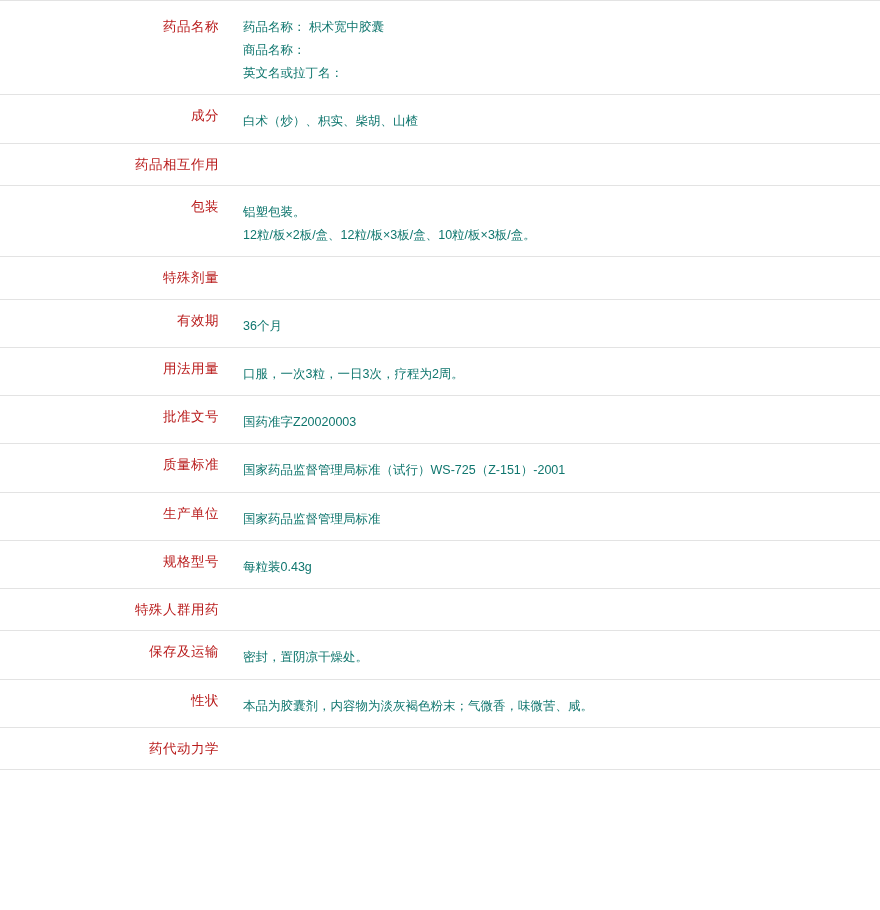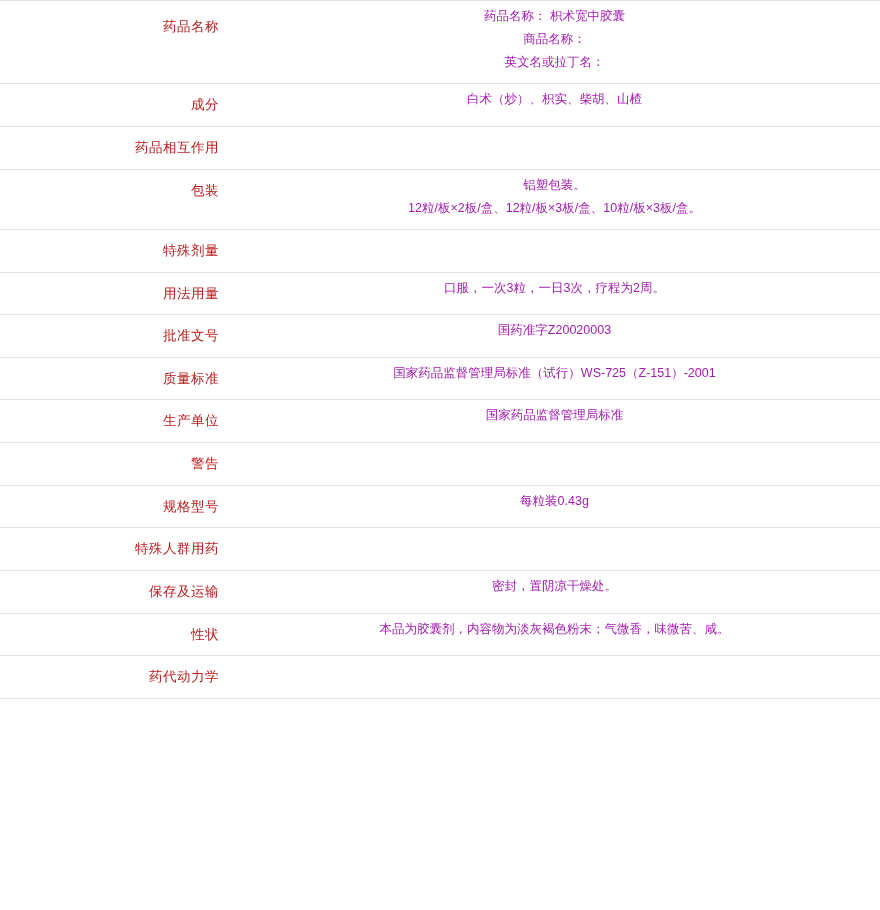--- a/index.html
+++ b/index.html
@@ -33,26 +33,25 @@
     width: 215px;
     text-align: right;
     padding: 9px 12px 9px 4px;
     font-size: 13.5px;
     color: #b91c1c;
     font-weight: normal;
     letter-spacing: 0.5px;
     line-height: 1.75;
   }
   td.value-cell {
-    padding: 4px 14px 9px 12px;
+    padding: 15px 14px 9px 12px;
     font-size: 12.5px;
-    color: #a21caf;
+    color: #0f766e;
     line-height: 1.85;
     word-break: break-all;
-    text-align: center;
   }
   .sub-line {
     display: block;
     white-space: nowrap;
   }
   .empty-val {
     height: 10px;
   }
   .row-name td.label-cell { padding-top: 14px; }
 </style>
@@ -84,20 +83,26 @@
         <td class="value-cell">
           <span class="sub-line">铝塑包装。</span>
           <span class="sub-line">12粒/板×2板/盒、12粒/板×3板/盒、10粒/板×3板/盒。</span>
         </td>
       </tr>
       <tr>
         <td class="label-cell">特殊剂量</td>
         <td class="value-cell empty-val"></td>
       </tr>
       <tr>
+        <td class="label-cell">有效期</td>
+        <td class="value-cell">
+          <span class="sub-line">36个月</span>
+        </td>
+      </tr>
+      <tr>
         <td class="label-cell">用法用量</td>
         <td class="value-cell">
           <span class="sub-line">口服，一次3粒，一日3次，疗程为2周。</span>
         </td>
       </tr>
       <tr>
         <td class="label-cell">批准文号</td>
         <td class="value-cell">
           <span class="sub-line">国药准字Z20020003</span>
         </td>
@@ -106,24 +111,20 @@
         <td class="label-cell">质量标准</td>
         <td class="value-cell">
           <span class="sub-line">国家药品监督管理局标准（试行）WS-725（Z-151）-2001</span>
         </td>
       </tr>
       <tr>
         <td class="label-cell">生产单位</td>
         <td class="value-cell">
           <span class="sub-line">国家药品监督管理局标准</span>
         </td>
-      </tr>
-      <tr>
-        <td class="label-cell">警告</td>
-        <td class="value-cell empty-val"></td>
       </tr>
       <tr>
         <td class="label-cell">规格型号</td>
         <td class="value-cell">
           <span class="sub-line">每粒装0.43g</span>
         </td>
       </tr>
       <tr>
         <td class="label-cell">特殊人群用药</td>
         <td class="value-cell empty-val"></td>

